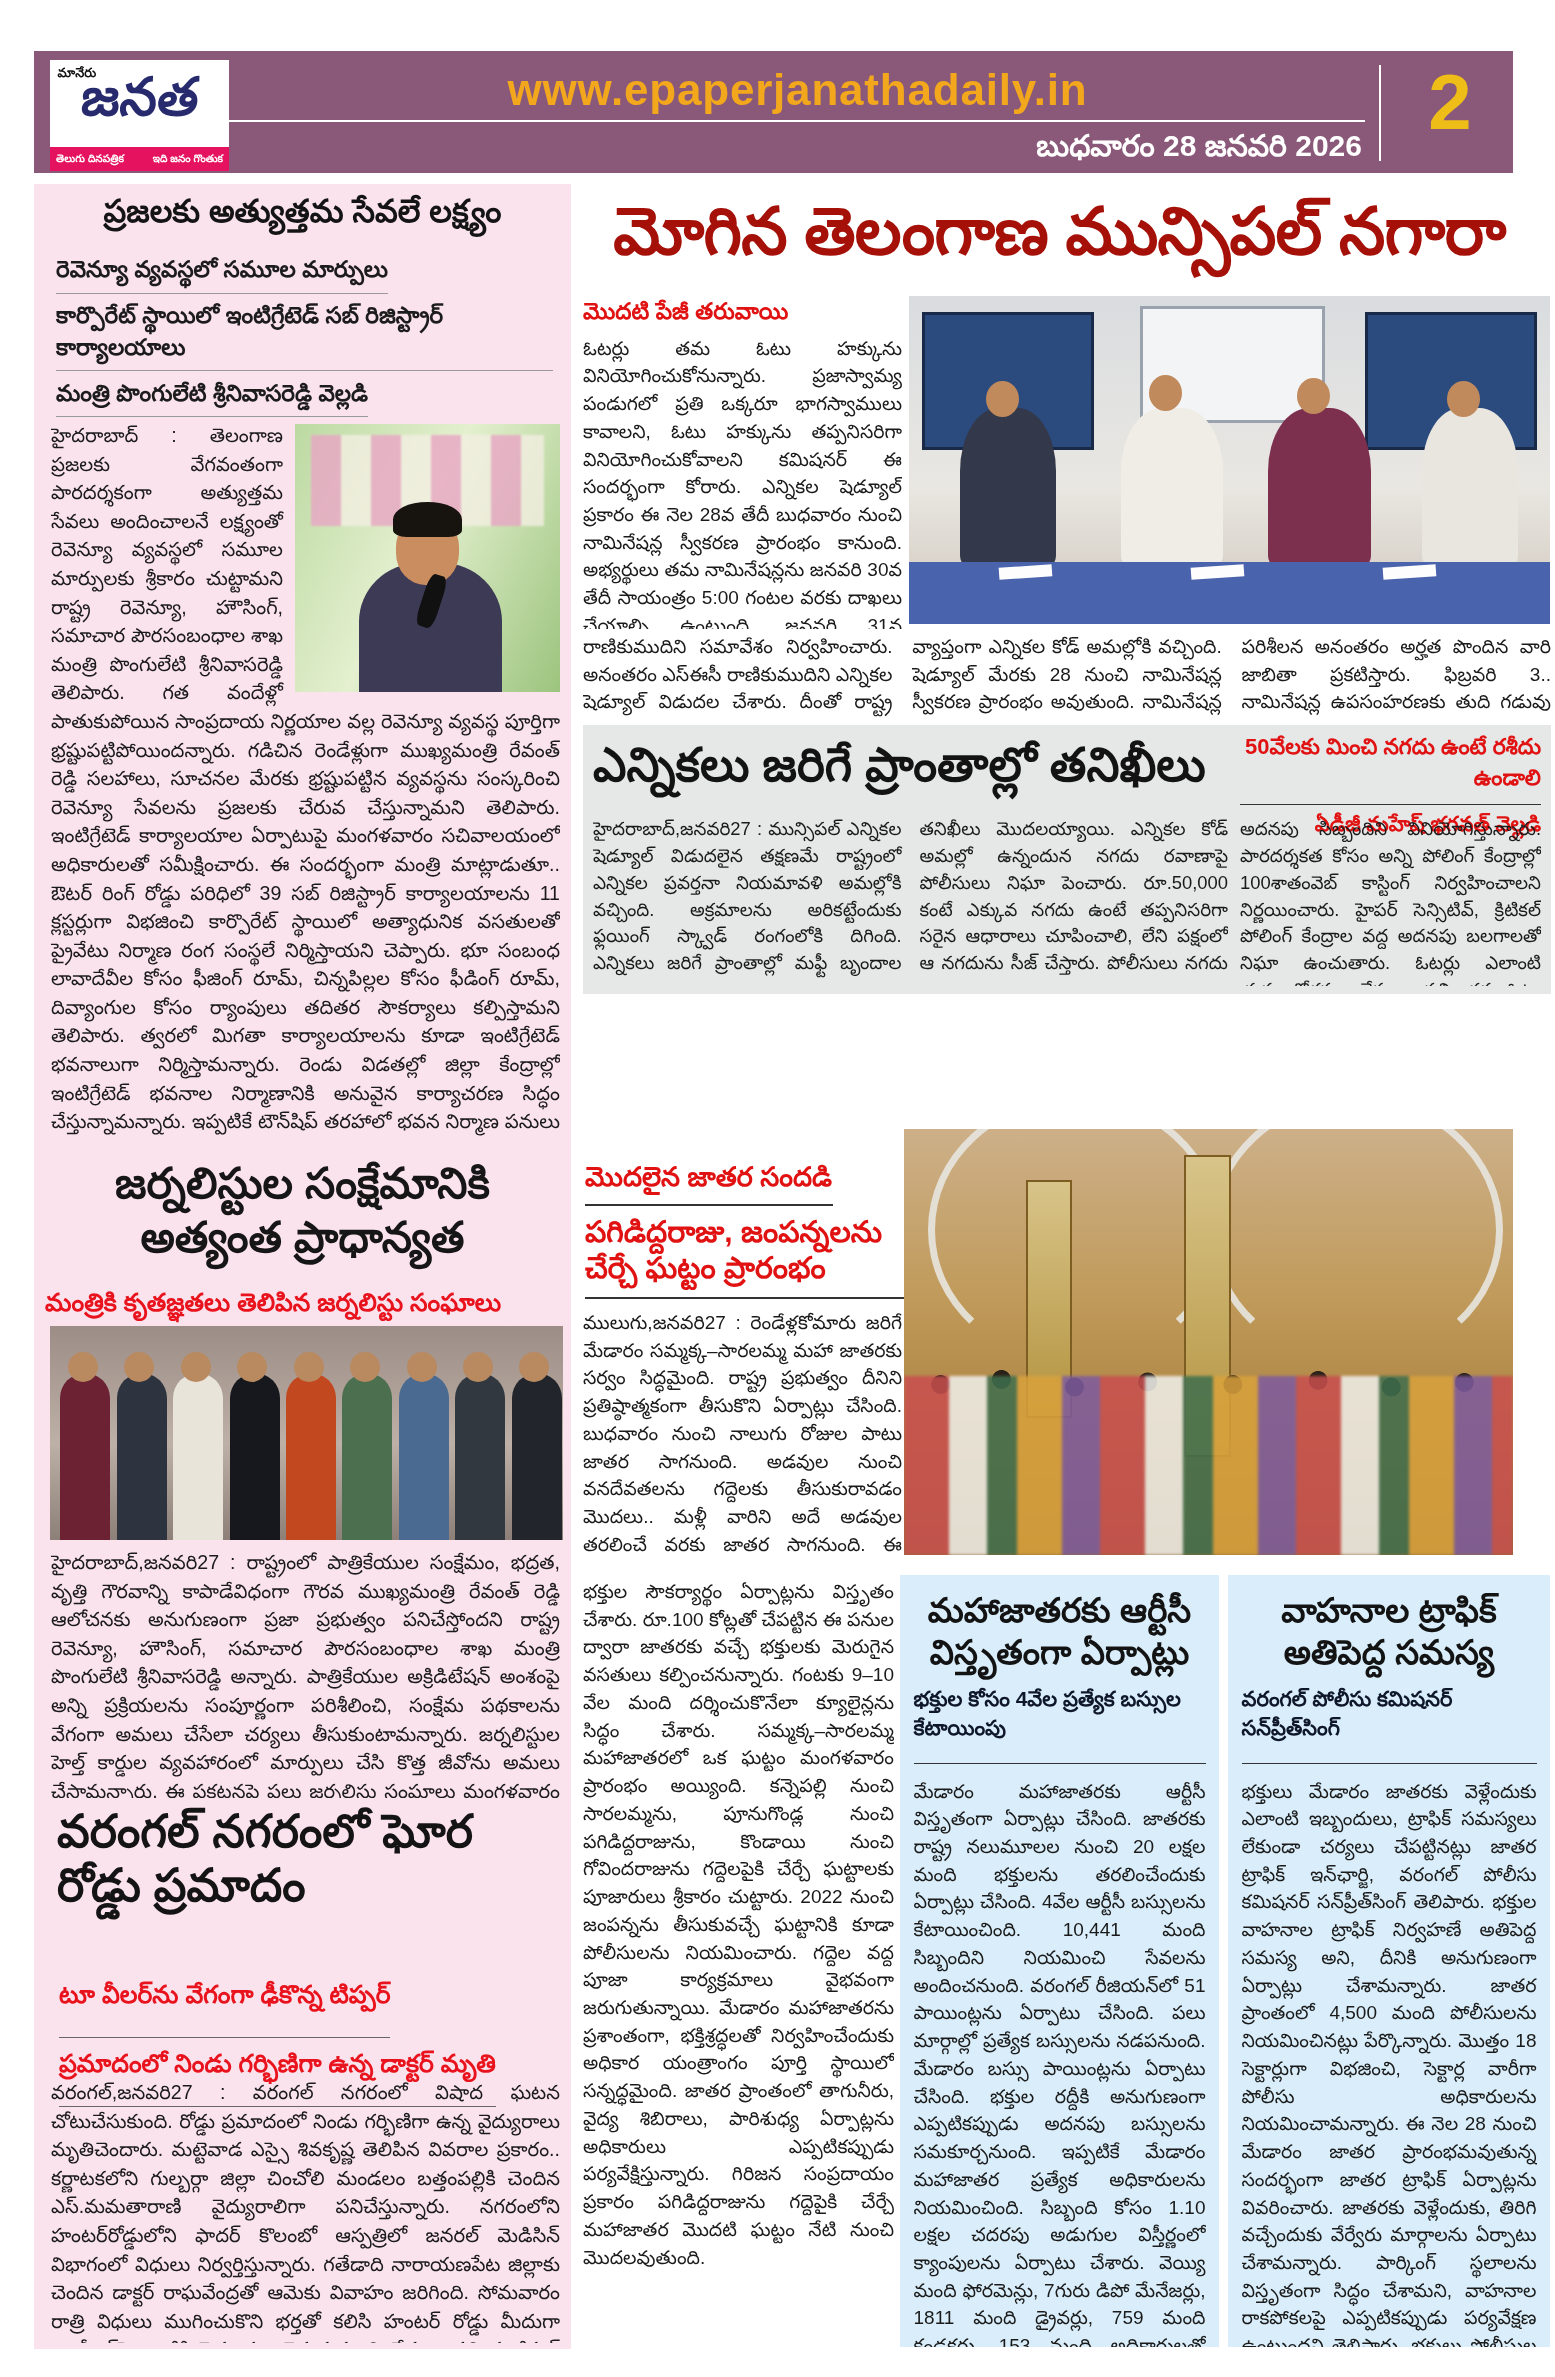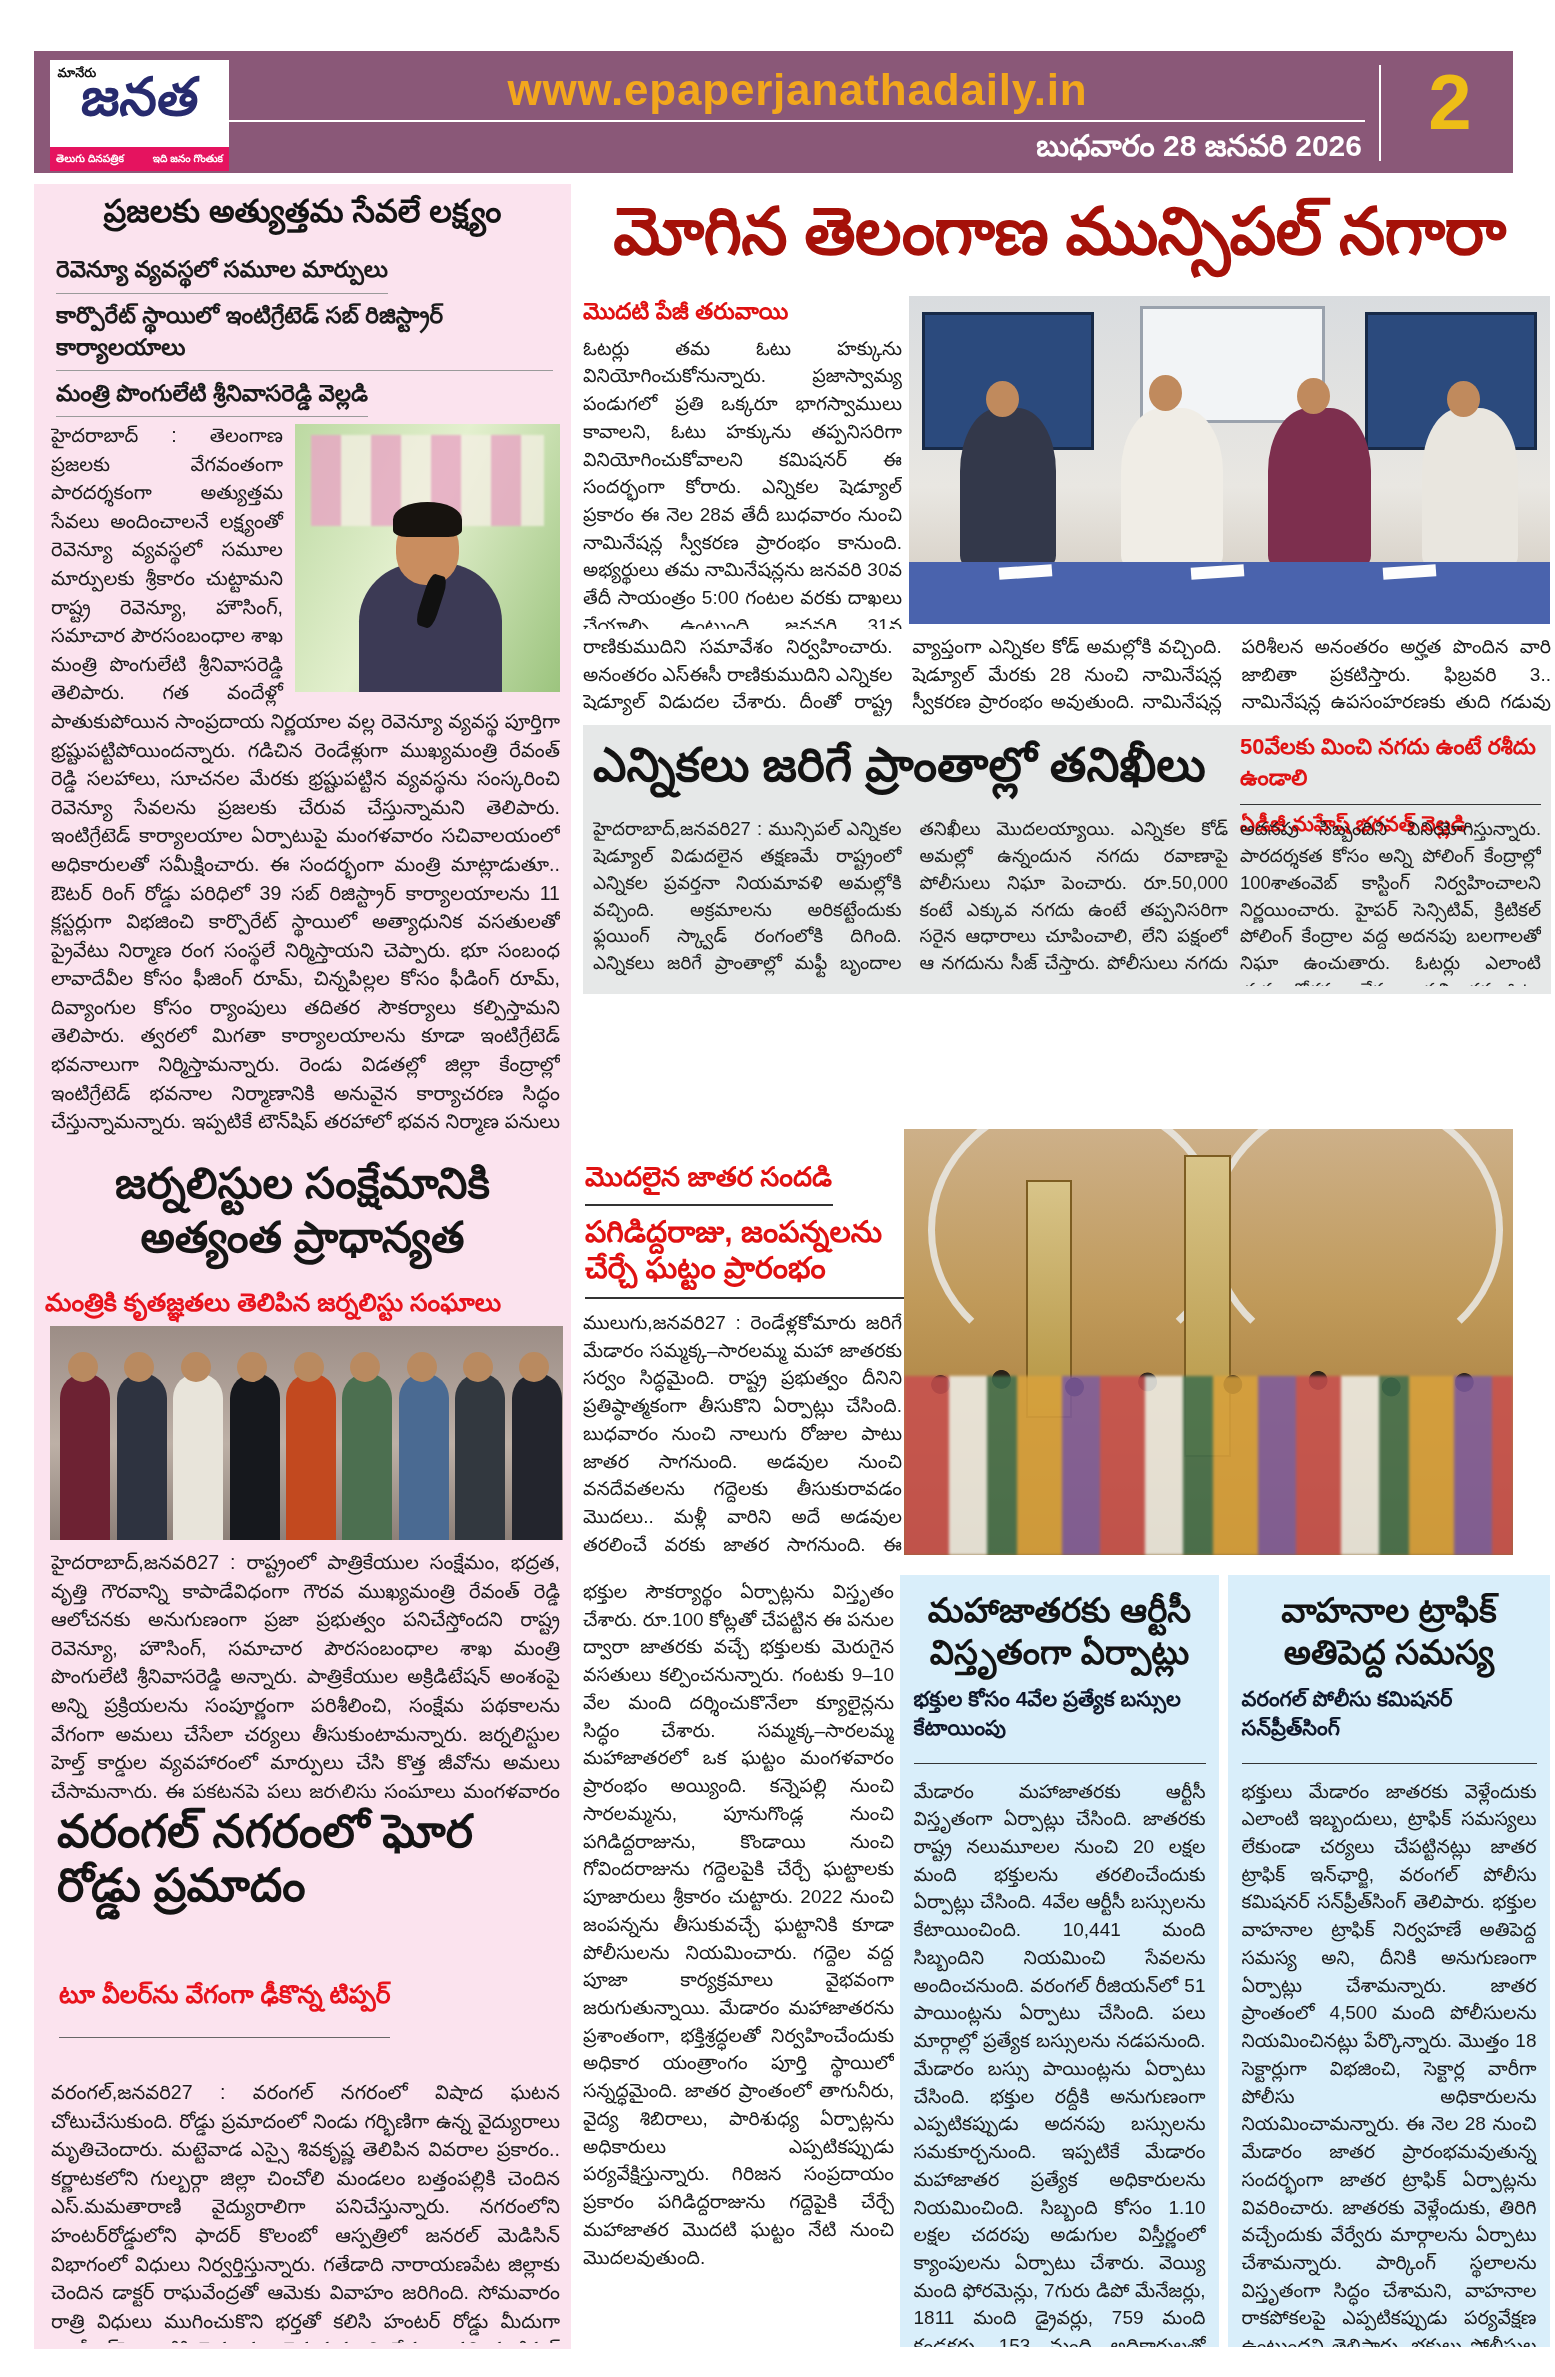--- a/index.html
+++ b/index.html
@@ -65,21 +65,21 @@
   .mt-screen{position:absolute;top:5%;width:26%;height:40%;background:#2b4a7d;border:3px solid #182a47;}
   .mt-screen2{position:absolute;top:3%;left:36%;width:28%;height:34%;background:#f2f4f6;border:3px solid #9aa2ad;}
   .mt-person{position:absolute;bottom:18%;height:48%;border-radius:40% 40% 6% 6%;}
   .mt-face{position:absolute;width:33px;height:36px;border-radius:50%;background:#c08a5d;}
   .mt-table{position:absolute;left:0;bottom:0;width:100%;height:19%;background:#4a63ad;}
   .mt-paper{position:absolute;bottom:14%;width:53px;height:12px;background:#fdfdfd;transform:rotate(-4deg);}
   .muni-bottom{left:583px;top:633px;width:968px;height:87px;font-size:19px;column-count:3;column-gap:19.6px;}
 
   .grayband{left:583px;top:725px;width:968px;height:269px;background:#e6e8e8;}
   .checks-head{left:593px;top:737px;width:579px;font-size:47px;font-weight:bold;color:#131313;white-space:nowrap;}
-  .cash-wrap{left:1240px;top:734px;width:301px;text-align:left;}
+  .cash-wrap{left:1240px;top:734px;width:301px;text-align:right;}
   .cash-h1{font-size:22px;font-weight:bold;color:#e01212;}
   .cash-hr{border:0;border-top:1.5px solid #333;margin:7.5px 0;}
   .cash-h2{font-size:21px;font-weight:bold;color:#e01212;}
   .checks-body{left:593px;top:816px;width:635px;height:170px;font-size:18.4px;column-count:2;column-gap:18px;}
   .cash-body{left:1240px;top:816px;width:301px;height:170px;font-size:18.4px;}
 
   .med-head{left:581px;top:1041px;width:957px;font-size:75px;font-weight:bold;color:#111;
             letter-spacing:-1.5px;white-space:nowrap;}
   .med-kicker{left:585px;top:1162px;font-size:27px;font-weight:bold;color:#e01212;}
   .med-kline{left:585px;top:1204px;width:248px;height:1.5px;background:#333;}
@@ -175,20 +175,21 @@
     <span class="grp-p" style="left:79%;background:#32383f;"></span>
     <span class="grp-h" style="left:80.5%;"></span>
     <span class="grp-p" style="left:90%;background:#23252d;"></span>
     <span class="grp-h" style="left:91.5%;"></span>
   </div>
   <div class="abs body a6-body">హైదరాబాద్,జనవరి27 : రాష్ట్రంలో పాత్రికేయుల సంక్షేమం, భద్రత, వృత్తి గౌరవాన్ని కాపాడేవిధంగా గౌరవ ముఖ్యమంత్రి రేవంత్ రెడ్డి ఆలోచనకు అనుగుణంగా ప్రజా ప్రభుత్వం పనిచేస్తోందని రాష్ట్ర రెవెన్యూ, హౌసింగ్, సమాచార పౌరసంబంధాల శాఖ మంత్రి పొంగులేటి శ్రీనివాసరెడ్డి అన్నారు. పాత్రికేయుల అక్రిడిటేషన్ అంశంపై అన్ని ప్రక్రియలను సంపూర్ణంగా పరిశీలించి, సంక్షేమ పథకాలను వేగంగా అమలు చేసేలా చర్యలు తీసుకుంటామన్నారు. జర్నలిస్టుల హెల్త్ కార్డుల వ్యవహారంలో మార్పులు చేసి కొత్త జీవోను అమలు చేస్తామన్నారు. ఈ ప్రకటనపై పలు జర్నలిస్టు సంఘాలు మంగళవారం నాడు సచివాలయంలో మంత్రిని కలిసి కృతజ్ఞతలు తెలిపాయి. తమ ప్రభుత్వం ఎలాంటి భేషజాలకు పోకుండా అందరికి న్యాయం జరిగేలా నిర్ణయాలు తీసుకుంటుందని అన్నారు.</div>
 
   <div class="abs a7-head">వరంగల్ నగరంలో ఘోర రోడ్డు ప్రమాదం</div>
   <div class="abs" style="left:59px;top:1980px;">
     <div class="a7-sub">టూ వీలర్‌ను వేగంగా ఢీకొన్న టిప్పర్</div>
+    <div class="a7-sub" style="margin-top:10.5px;">ప్రమాదంలో నిండు గర్భిణిగా ఉన్న డాక్టర్ మృతి</div>
   </div>
   <div class="abs body a7-body">వరంగల్,జనవరి27 : వరంగల్ నగరంలో విషాద ఘటన చోటుచేసుకుంది. రోడ్డు ప్రమాదంలో నిండు గర్భిణిగా ఉన్న వైద్యురాలు మృతిచెందారు. మట్టెవాడ ఎస్సై శివకృష్ణ తెలిపిన వివరాల ప్రకారం.. కర్ణాటకలోని గుల్బర్గా జిల్లా చించోలి మండలం బత్తంపల్లికి చెందిన ఎస్.మమతారాణి వైద్యురాలిగా పనిచేస్తున్నారు. నగరంలోని హంటర్‌రోడ్డులోని ఫాదర్ కొలంబో ఆస్పత్రిలో జనరల్ మెడిసిన్ విభాగంలో విధులు నిర్వర్తిస్తున్నారు. గతేడాది నారాయణపేట జిల్లాకు చెందిన డాక్టర్ రాఘవేంద్రతో ఆమెకు వివాహం జరిగింది. సోమవారం రాత్రి విధులు ముగించుకొని భర్తతో కలిసి హంటర్ రోడ్డు మీదుగా టూవీలర్‌పై ఇంటికి వెళ్తుండగా వెనుక నుంచి వేగంగా వచ్చిన టిప్పర్ ఢీకొట్టింది. దీంతో భార్యాభర్తలు కిందపడిపోయారు. 9 నెలల నిండు గర్భిణి అయిన ఆమె అక్కడికక్కడే మృతిచెందగా, భర్తకు తీవ్ర గాయాలయ్యాయి. అతడిని చికిత్స నిమిత్తం ఎంజీఎం ఆస్పత్రికి తరలించారు. మృతదేహాన్ని పోస్టుమార్టం నిమిత్తం తరలించి, కేసు నమోదు చేసి దర్యాప్తు చేస్తున్నట్లు పోలీసులు తెలిపారు.</div>
 
   <div class="abs main-head">మోగిన తెలంగాణ మున్సిపల్ నగారా</div>
 
   <div class="abs body muni-col">
     <div class="kicker">మొదటి పేజీ తరువాయి</div>
     <span>ఓటర్లు తమ ఓటు హక్కును వినియోగించుకోనున్నారు. ప్రజాస్వామ్య పండుగలో ప్రతి ఒక్కరూ భాగస్వాములు కావాలని, ఓటు హక్కును తప్పనిసరిగా వినియోగించుకోవాలని కమిషనర్ ఈ సందర్భంగా కోరారు. ఎన్నికల షెడ్యూల్ ప్రకారం ఈ నెల 28వ తేదీ బుధవారం నుంచి నామినేషన్ల స్వీకరణ ప్రారంభం కానుంది. అభ్యర్థులు తమ నామినేషన్లను జనవరి 30వ తేదీ సాయంత్రం 5:00 గంటల వరకు దాఖలు చేయాల్సి ఉంటుంది. జనవరి 31న నామినేషన్ల పరిశీలన చేపట్టి, అదే రోజు సాయంత్రం అర్హత పొందిన అభ్యర్థుల జాబితా ప్రకటిస్తారు. ఫిబ్రవరి 3వ తేదీ మధ్యాహ్నం 3:00 గంటల వరకు నామినేషన్ల ఉపసంహరణకు గడువు ఇచ్చారు. అనంతరం తుది బరిలో నిలిచే అభ్యర్థుల జాబితాను ప్రకటన చేస్తారు.</span>
   </div>
 

